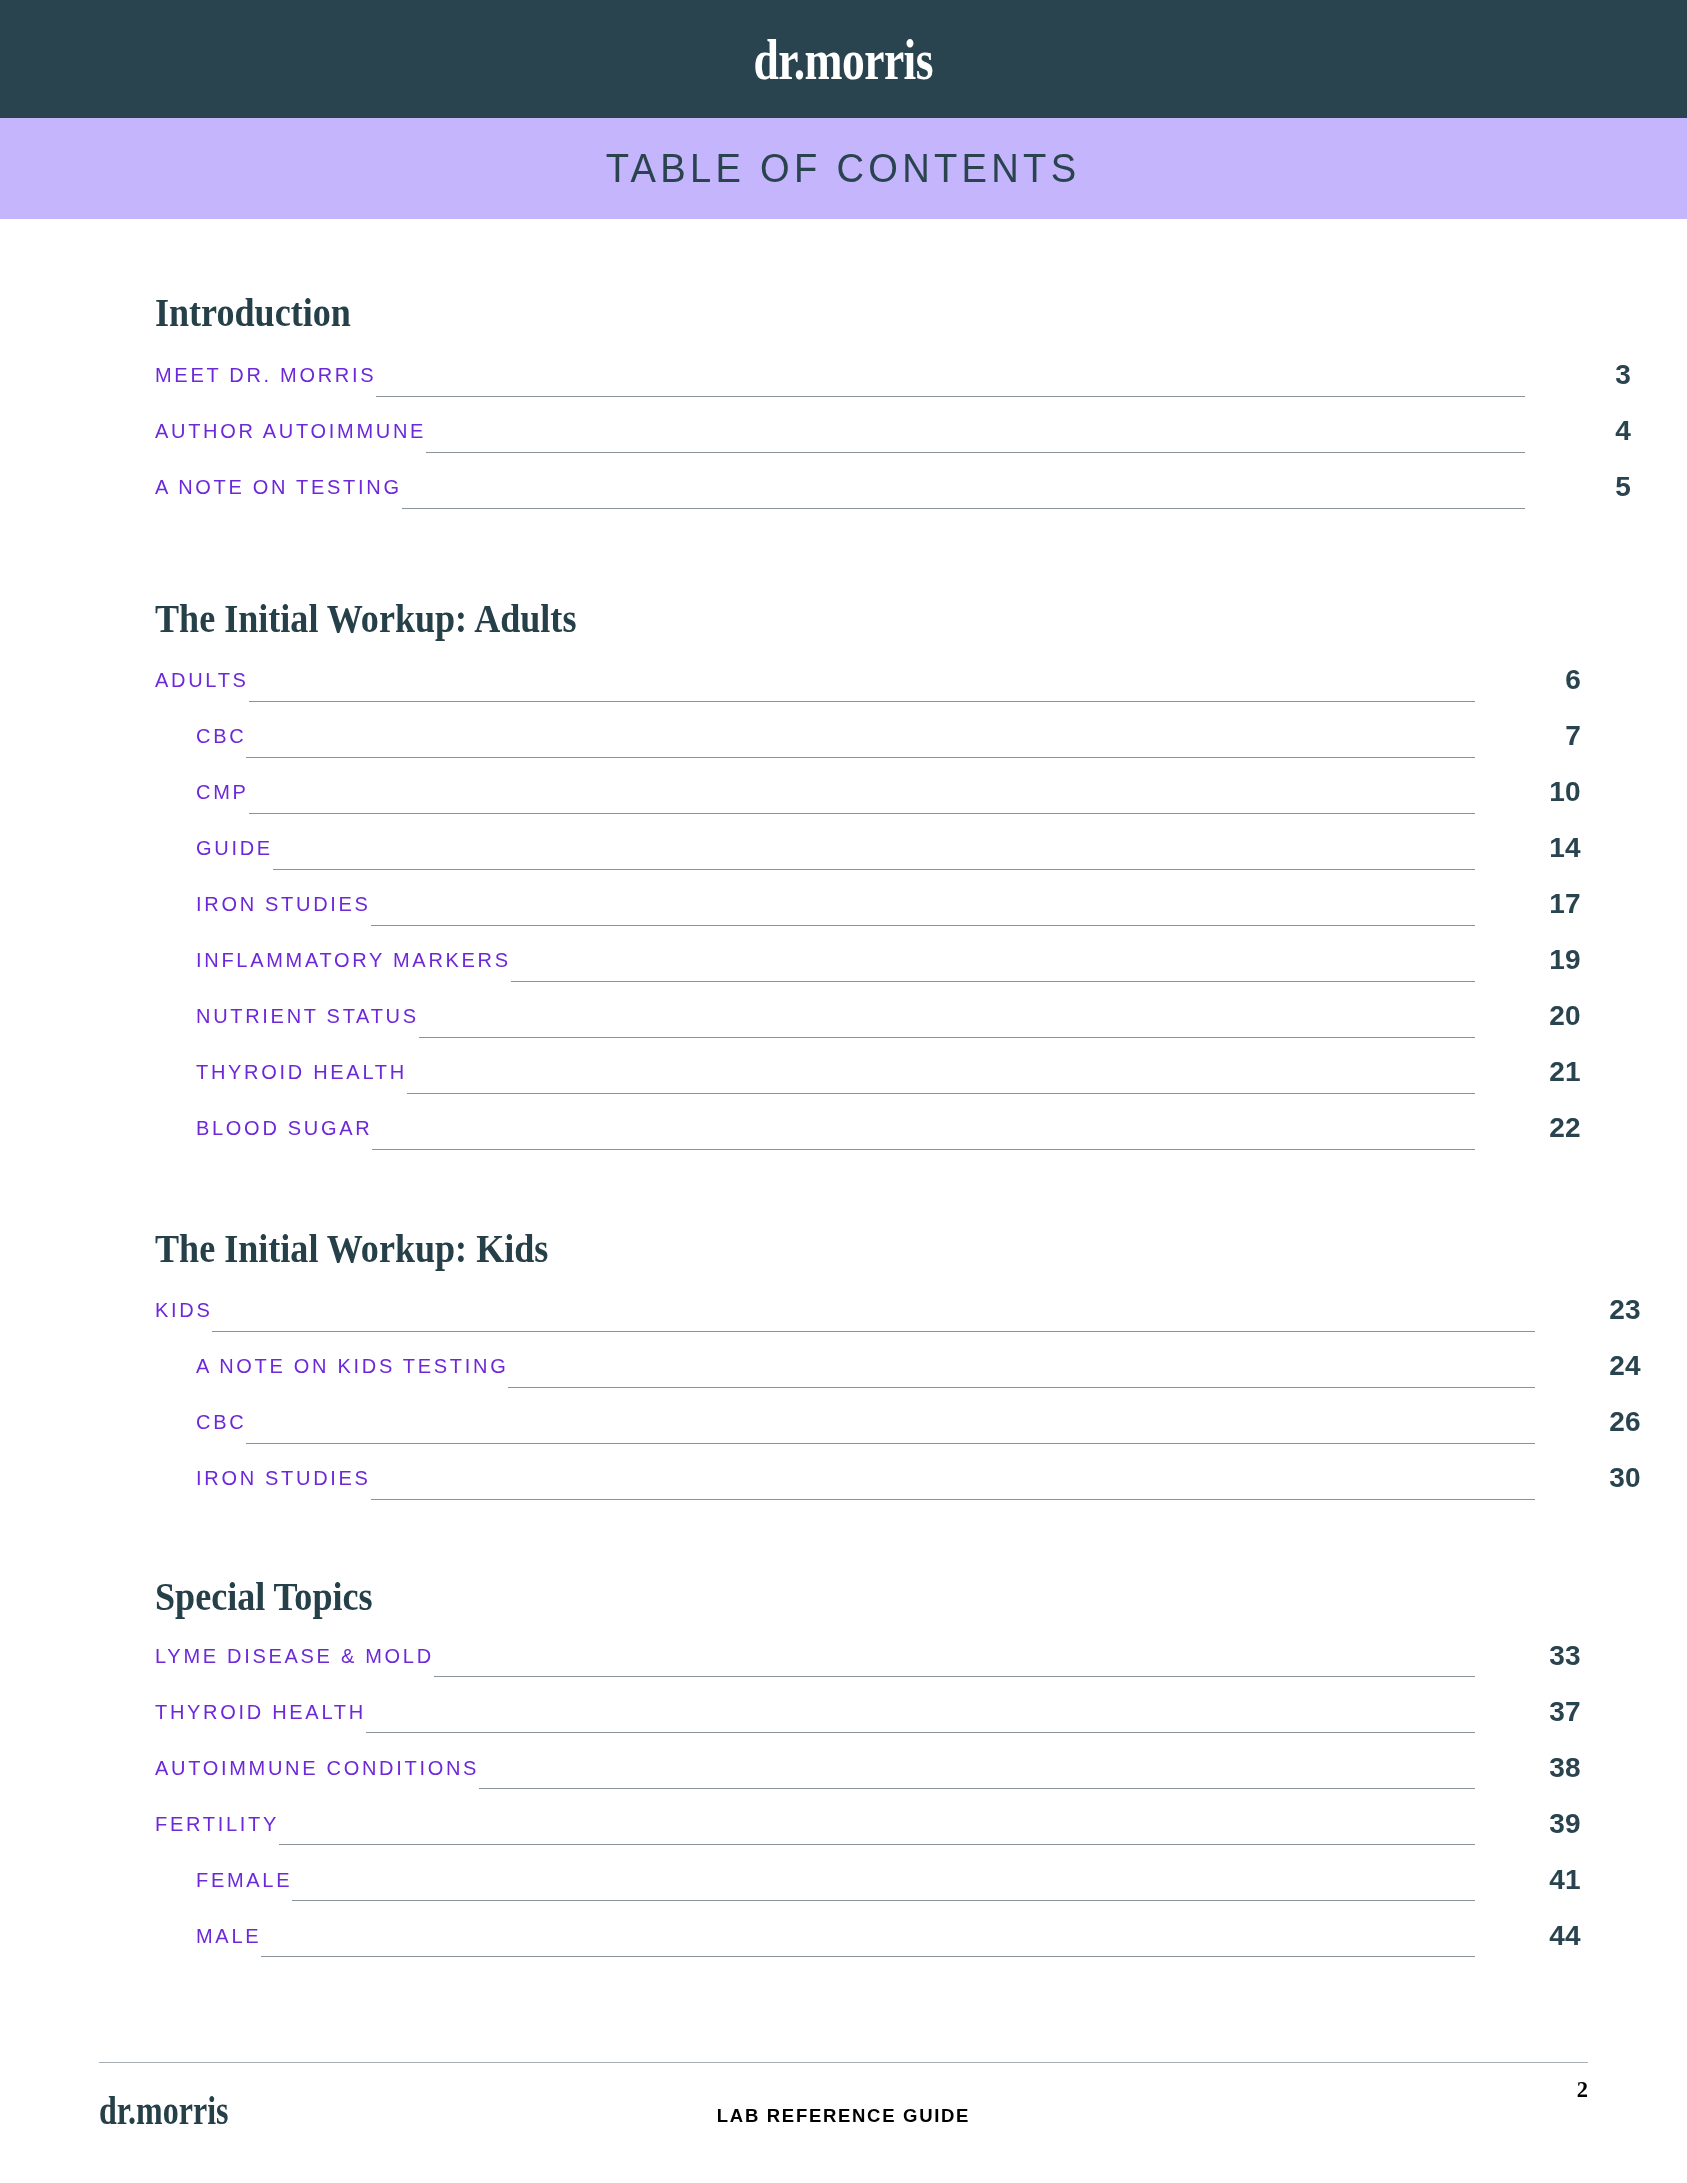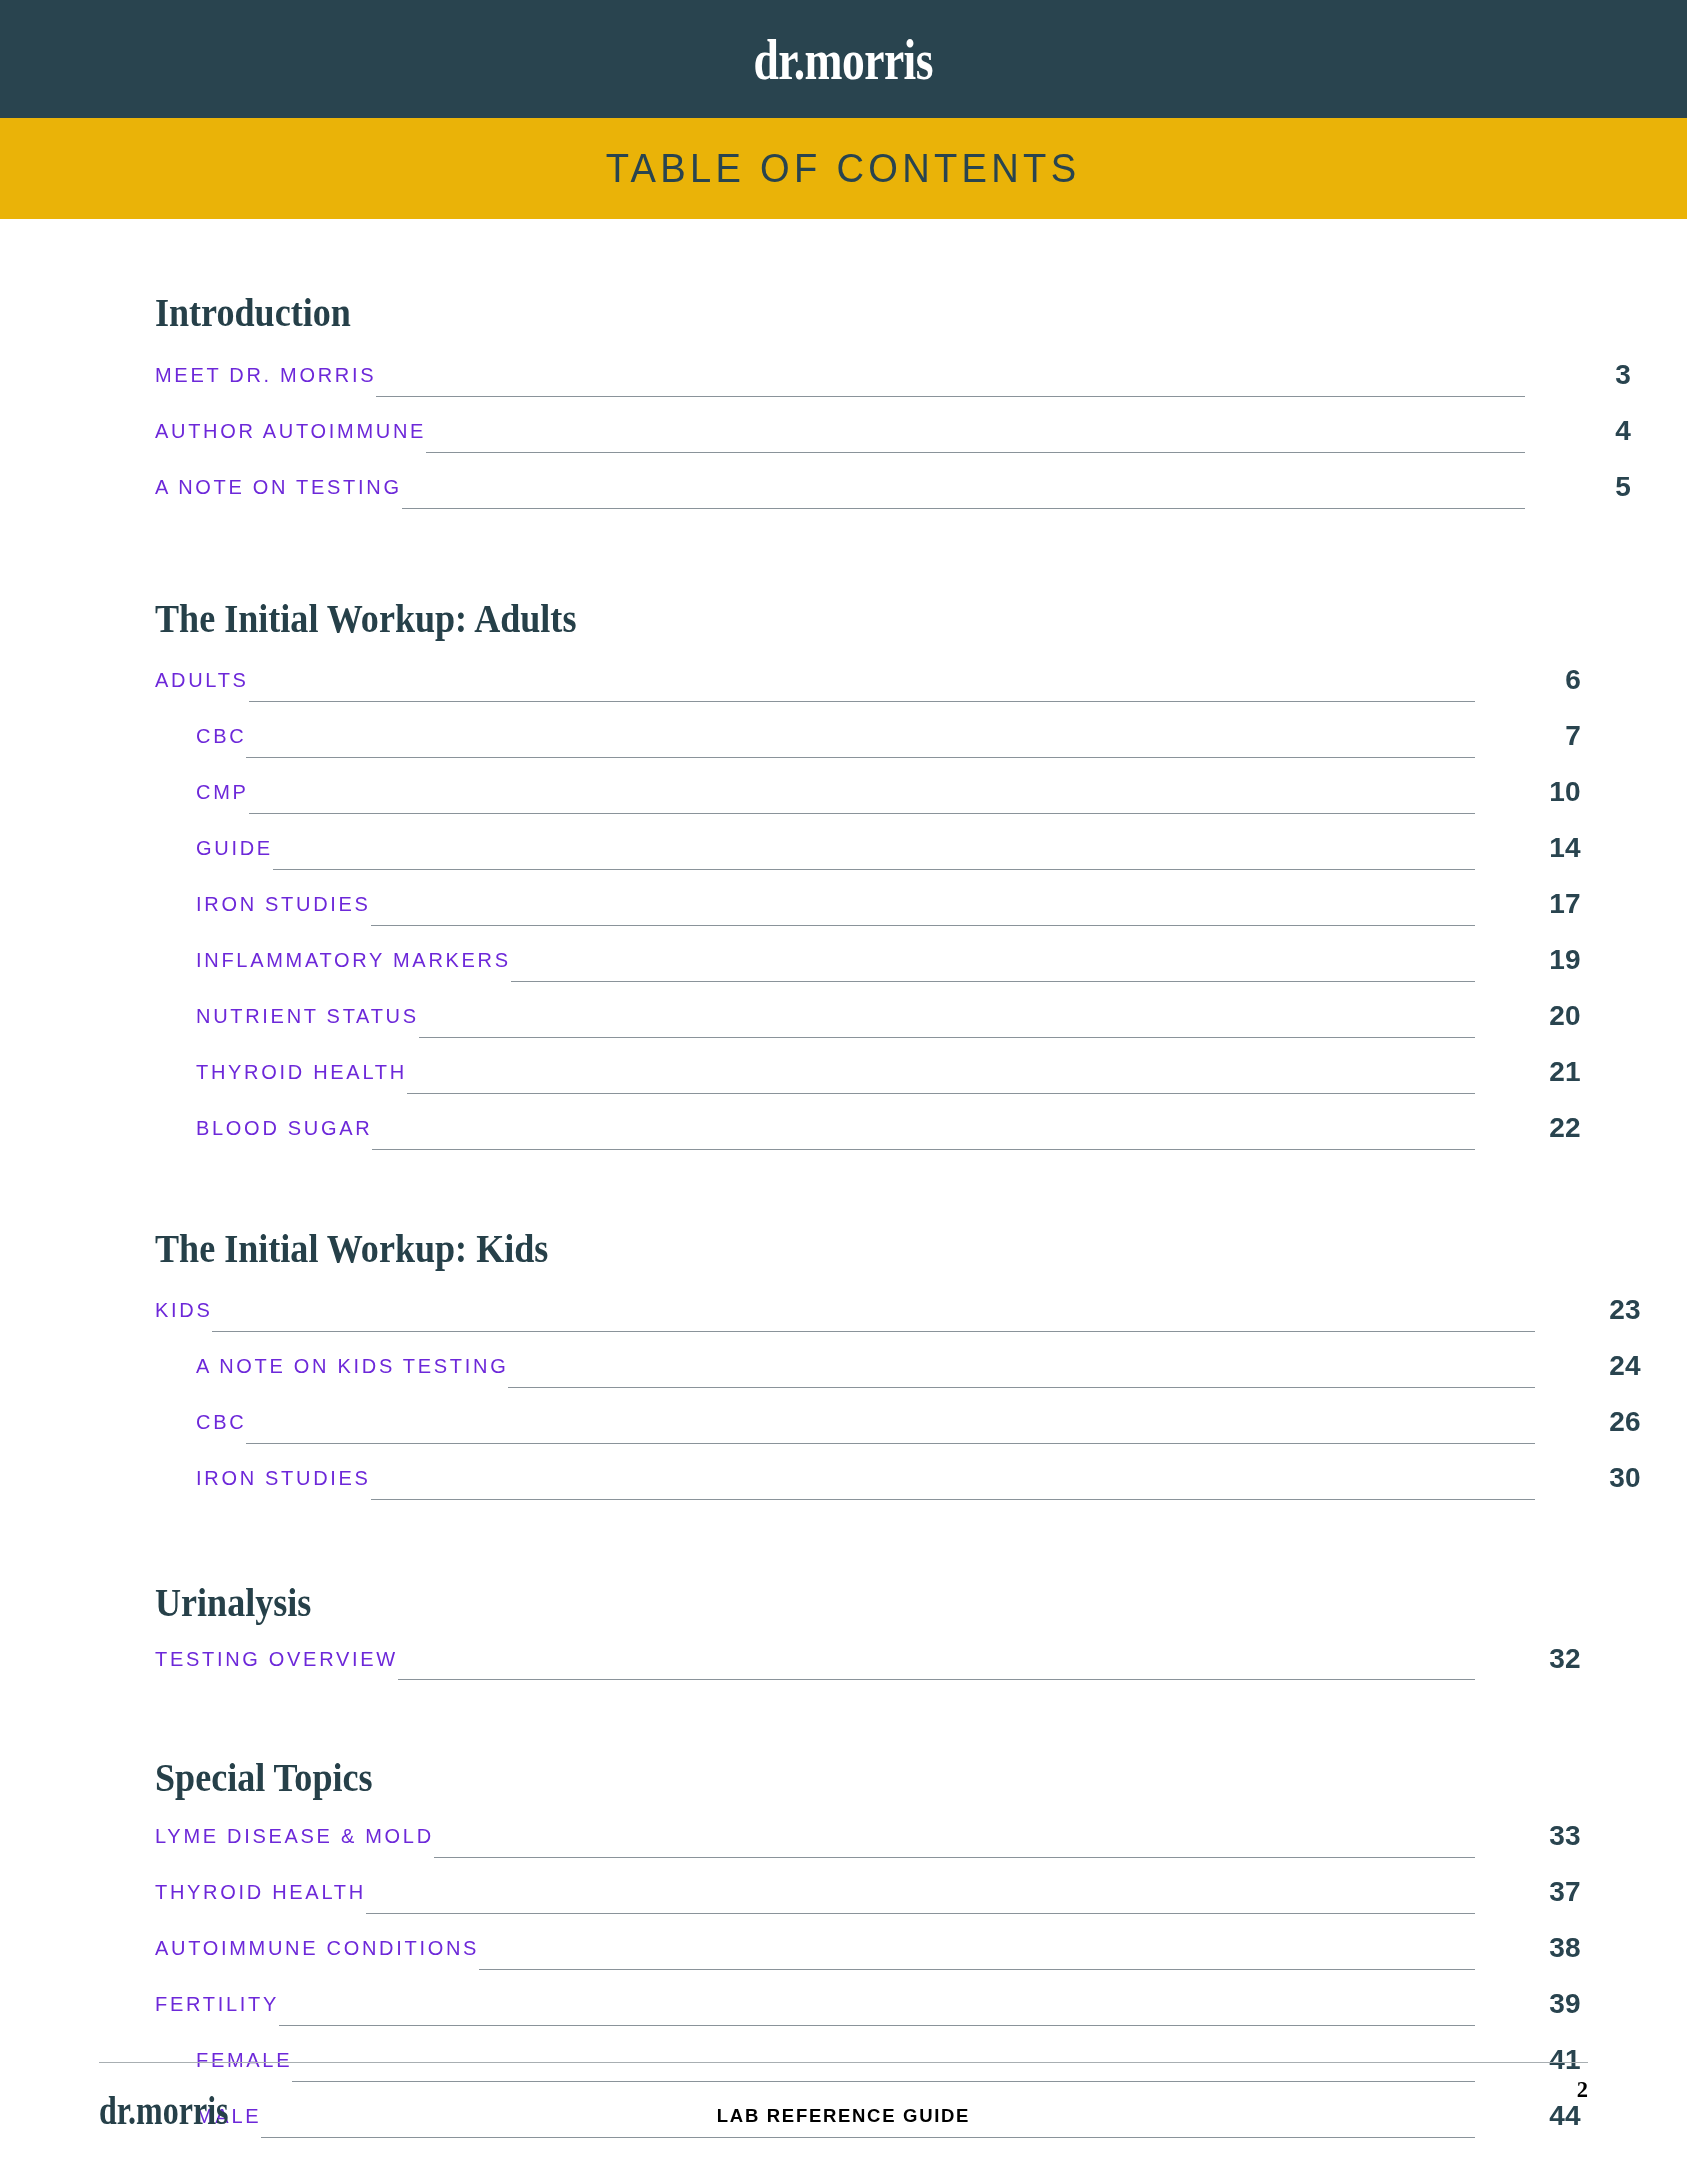--- a/index.html
+++ b/index.html
@@ -29,21 +29,21 @@
     font-weight: 700;
     color: #ffffff;
     font-size: 57px;
     letter-spacing: -0.7px;
     transform: scaleX(0.80);
     transform-origin: center;
     line-height: 1;
   }
   .toc-band {
     height: 101px;
-    background: #eab308;
+    background: #c4b5fd;
     display: flex;
     align-items: center;
     justify-content: center;
   }
   .toc-title {
     color: #29444f;
     font-size: 41px;
     font-weight: 400;
     letter-spacing: 4.6px;
     transform: scaleX(0.93);
@@ -256,28 +256,20 @@
         <span class="toc-label">CBC</span>
         <span class="toc-leader"></span>
         <span class="toc-page">26</span>
       </div>
       <div class="toc-row lvl-1">
         <span class="toc-label">IRON STUDIES</span>
         <span class="toc-leader"></span>
         <span class="toc-page">30</span>
       </div>
     </div>
-    <div class="section" style="margin-top: 75px; padding-left: 155px; padding-right: 106px;">
-      <div class="section-heading" style="margin-bottom: 6.6px;">Urinalysis</div>
-      <div class="toc-row lvl-0">
-        <span class="toc-label">TESTING OVERVIEW</span>
-        <span class="toc-leader"></span>
-        <span class="toc-page">32</span>
-      </div>
-    </div>
     <div class="section" style="margin-top: 69px; padding-left: 155px; padding-right: 106px;">
       <div class="section-heading" style="margin-bottom: 9.3px;">Special Topics</div>
       <div class="toc-row lvl-0">
         <span class="toc-label">LYME DISEASE &amp; MOLD</span>
         <span class="toc-leader"></span>
         <span class="toc-page">33</span>
       </div>
       <div class="toc-row lvl-0">
         <span class="toc-label">THYROID HEALTH</span>
         <span class="toc-leader"></span>

